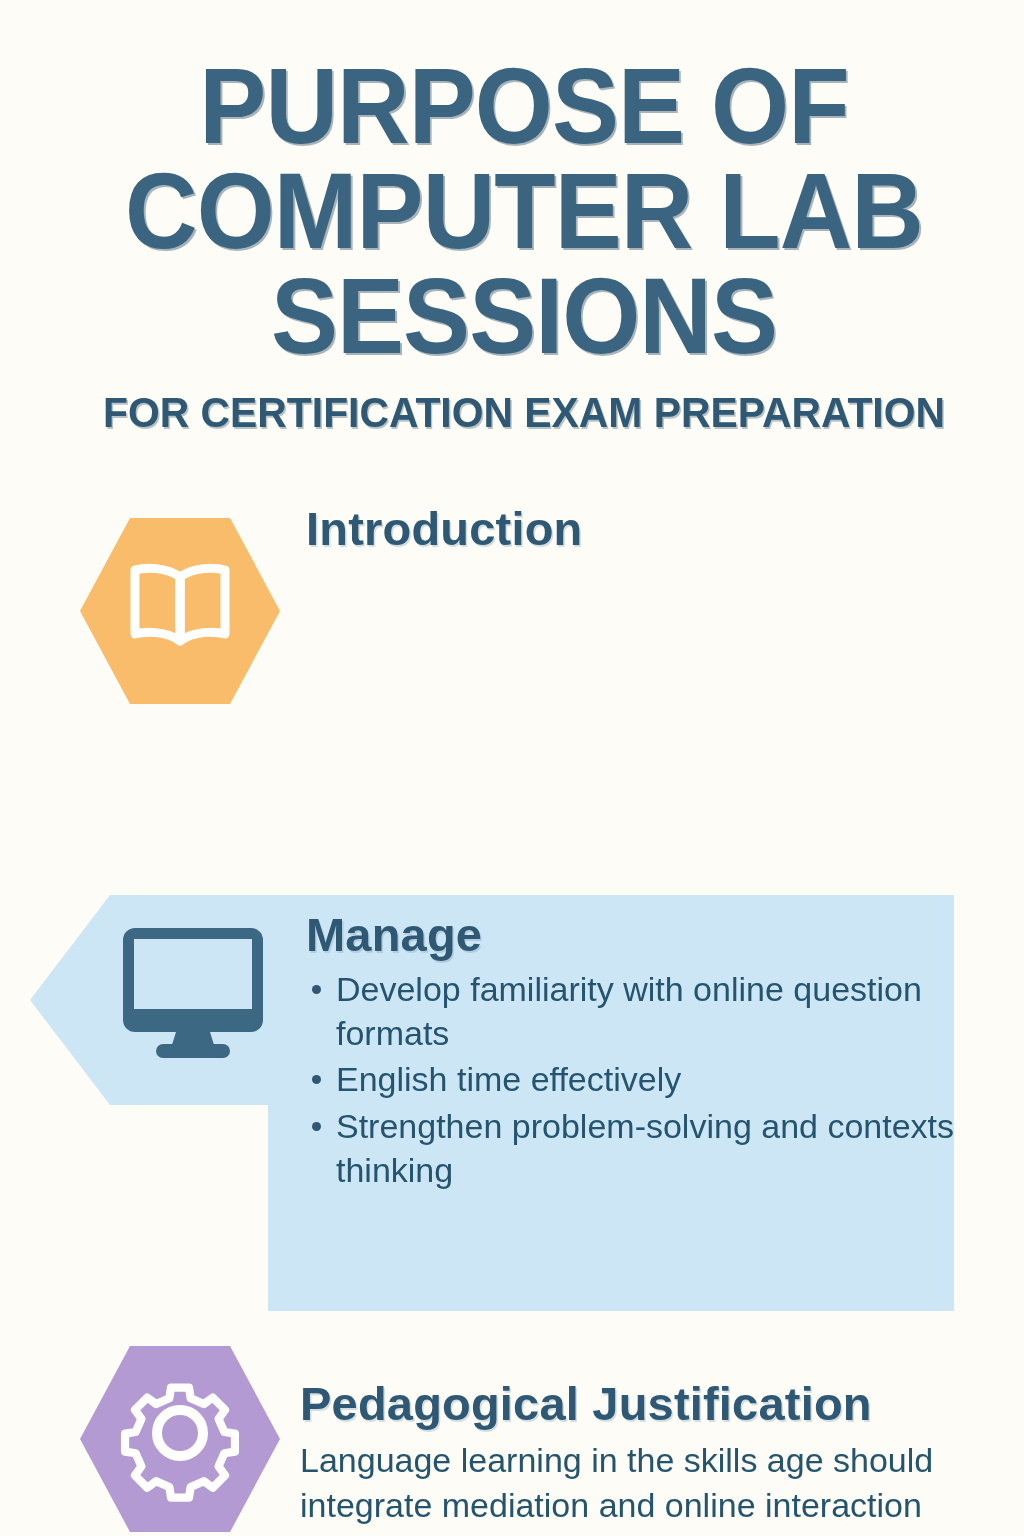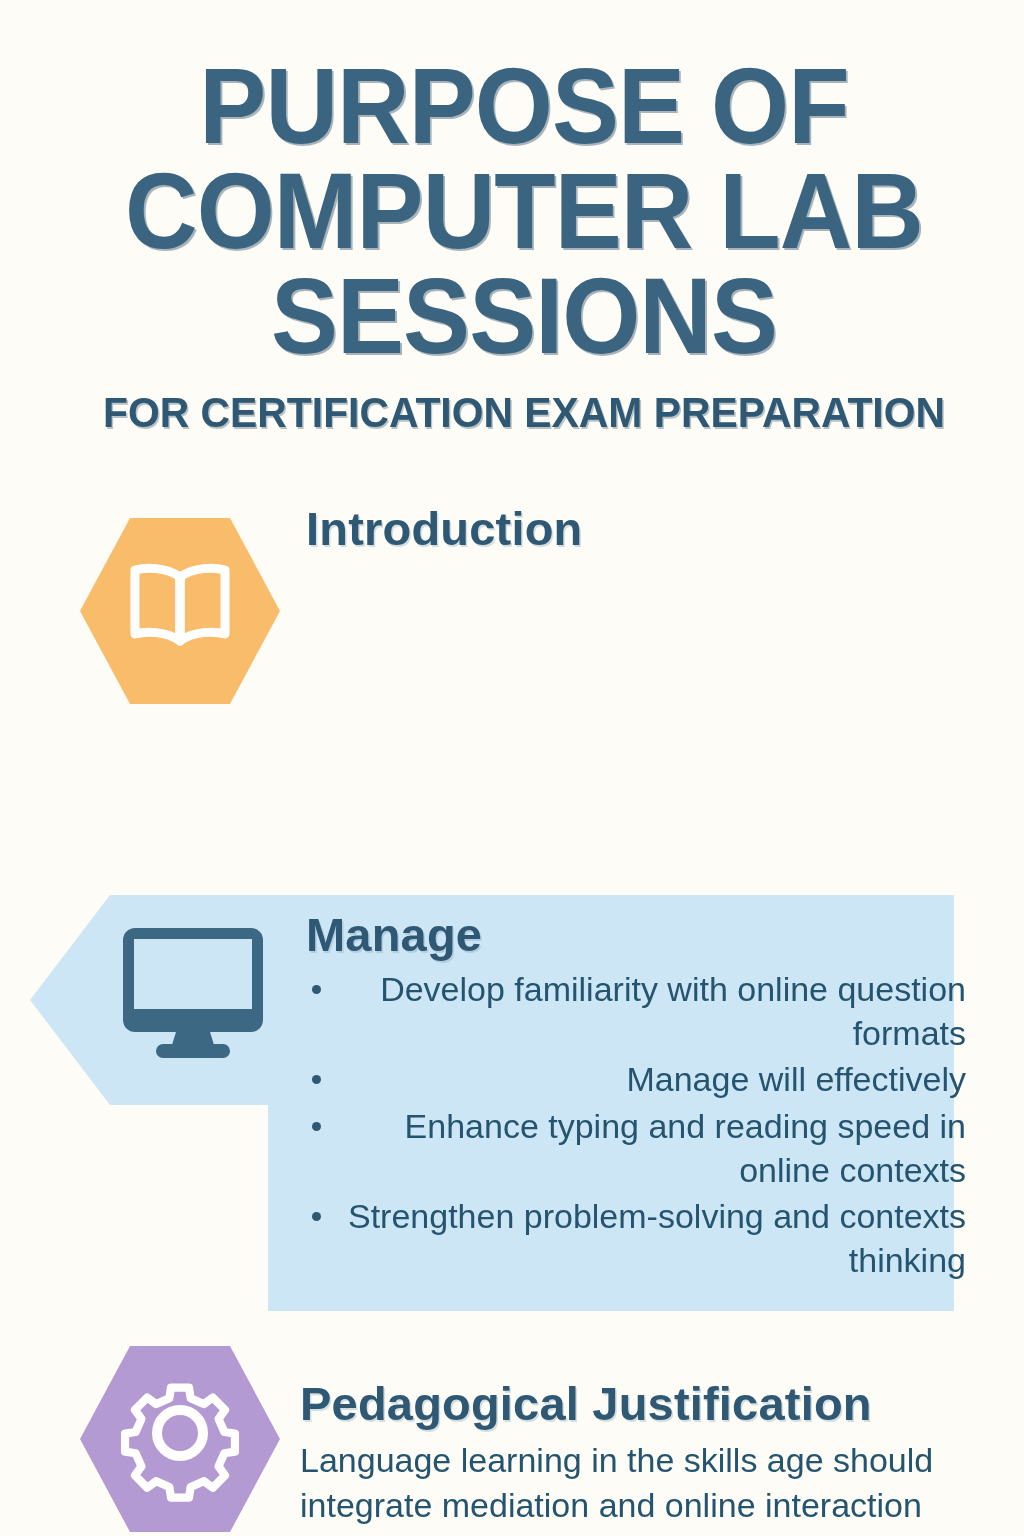--- a/index.html
+++ b/index.html
@@ -123,21 +123,20 @@
     padding: 0;
   }
   .bullet-list li {
     font-family: "Liberation Sans Narrow", "Liberation Sans", sans-serif;
     font-size: 34px;
     line-height: 1.3;
     color: #25546F;
     position: relative;
     padding-left: 30px;
     margin-bottom: 2px;
-    text-align: right;
   }
   .bullet-list li::before {
     content: "";
     position: absolute;
     left: 6px; top: 18px;
     width: 9px; height: 9px;
     border-radius: 50%;
     background: #2E5873;
   }
 
@@ -201,22 +200,21 @@
         <rect x="16" y="19" width="118" height="70" fill="#CDE6F6"></rect>
         <path d="M58,112 L92,112 L97,128 L53,128 Z" fill="#3D6883"></path>
         <rect x="38" y="124" width="74" height="14" rx="7" ry="7" fill="#3D6883"></rect>
       </svg>
     </div>
 
     <div id="purpose-text">
       <h2 class="sec-heading">Manage</h2>
       <ul class="bullet-list">
         <li>Develop familiarity with online question formats</li>
-        <li>Manage will effectively</li>
-        <li>Enhance typing and reading speed in online contexts</li>
+        <li>English time effectively</li>
         <li>Strengthen problem-solving and contexts thinking</li>
       </ul>
     </div>
   </div>
 
   <div class="section" id="pedagogy-section">
 
     <div id="pedagogy-hex">
       <svg viewBox="0 0 200 186" width="200" height="186">
         <polygon points="50,0 150,0 200,93 150,186 50,186 0,93" fill="#B49AD2"></polygon>

